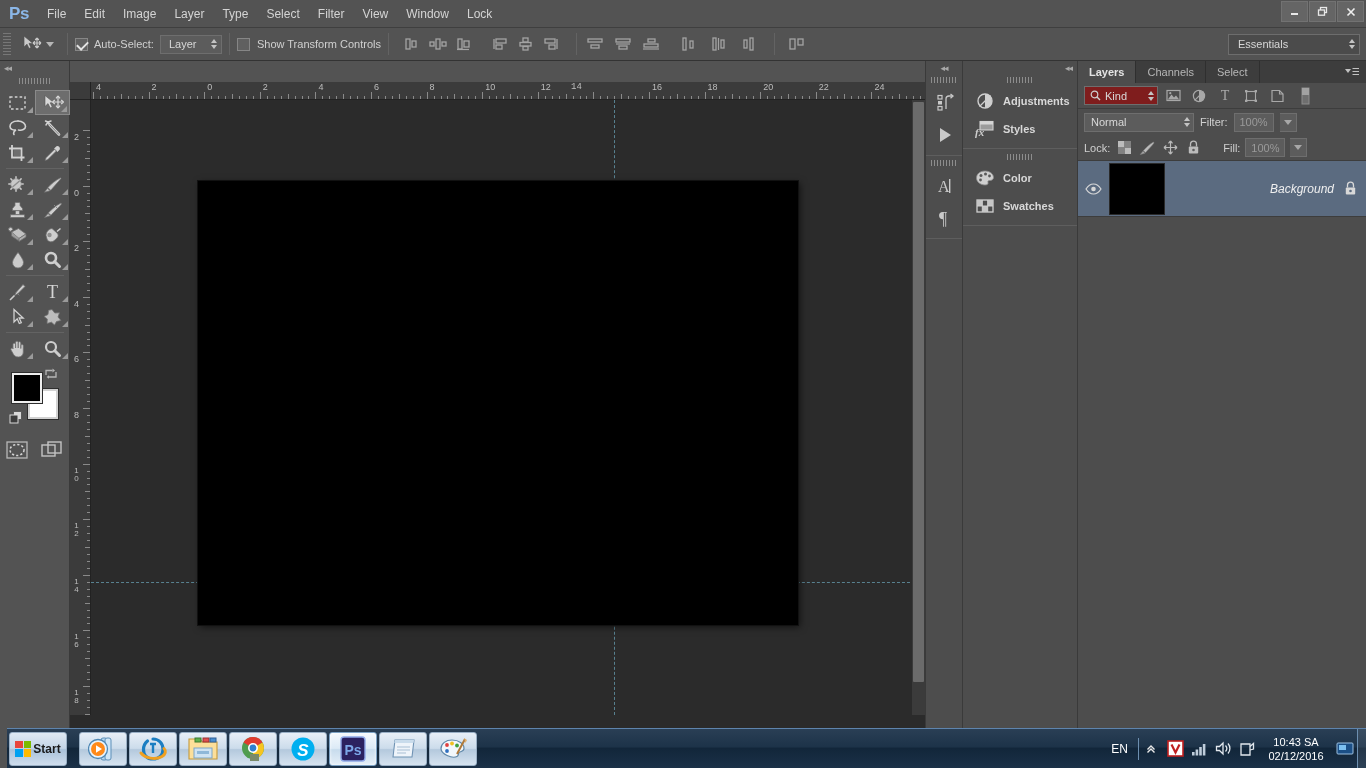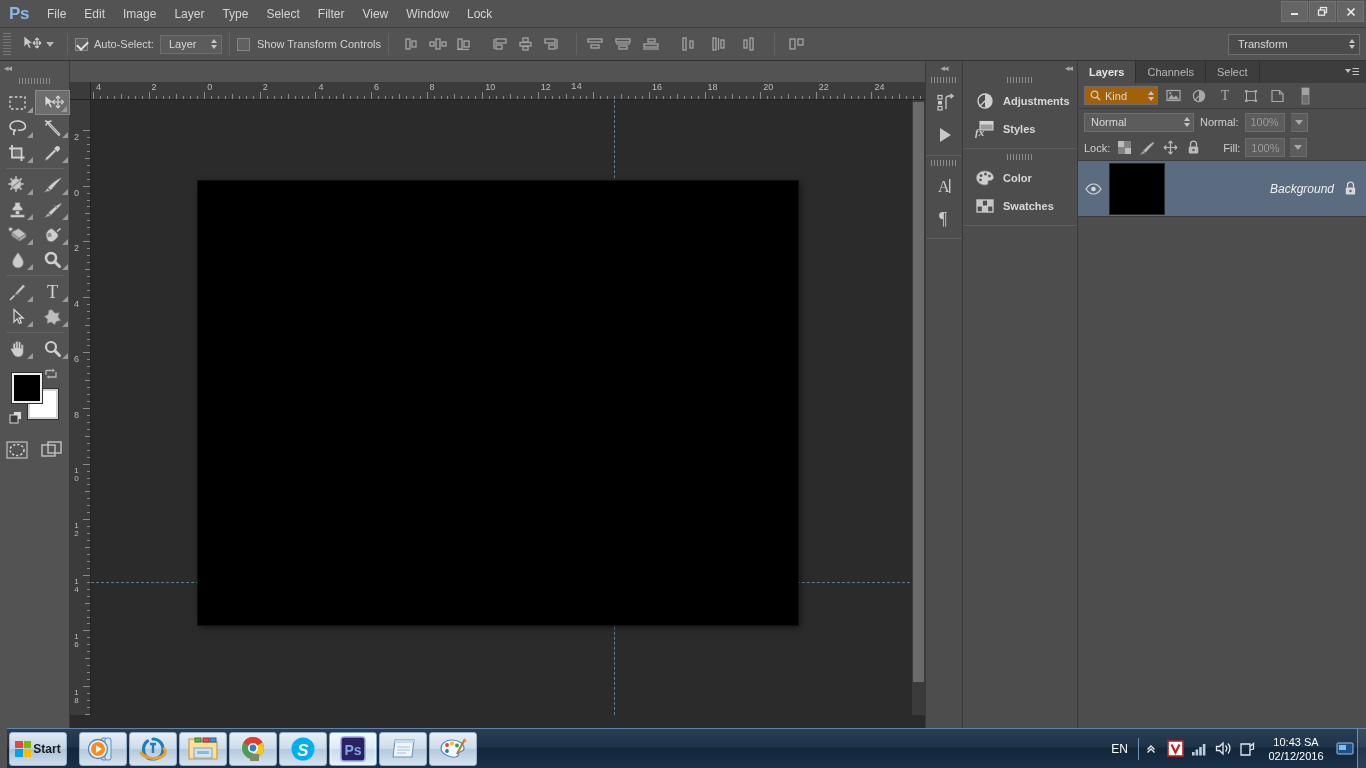--- a/index.html
+++ b/index.html
@@ -292,21 +292,21 @@
     height: 22px; padding: 0 11px; display:flex; align-items:center;
     color: #b6b6b6; font-size: 11px; border-right: 1px solid #2f2f2f;
   }
   .lp-tab.active { background: #4d4d4d; color: #e4e4e4; font-weight: bold; }
   .lp-menu { position: absolute; right: 6px; top: 6px; color: #c2c2c2; font-size: 10px; }
   .lp-filter {
     height: 26px; display: flex; align-items: center; gap: 4px; padding: 0 6px;
     border-bottom: 1px solid #3d3d3d;
   }
   .kindbox {
-    height: 19px; width: 74px; background: #a16207; border: 1px solid #6e6e6e;
+    height: 19px; width: 74px; background: #7f1d1d; border: 1px solid #6e6e6e;
     display: flex; align-items: center; padding: 0 3px 0 5px; gap: 12px;
     color: #d8d8d8; font-size: 11px; justify-content: space-between;
   }
   .filt-ico { width: 22px; height: 20px; display:flex; align-items:center; justify-content:center; opacity:.7; }
   .lp-blend {
     height: 26px; display: flex; align-items: center; gap: 6px; padding: 0 8px 0 6px;
   }
   .blendbox {
     height: 19px; width: 110px; background: #5c5c5c; border: 1px solid #6e6e6e;
     display:flex; align-items:center; padding: 0 3px 0 6px; justify-content: space-between;
@@ -566,21 +566,21 @@
     <div class="vsep" style="margin-left:14px;"></div>
 
     <span class="align-btn" style="margin-left:4px;">
       <svg width="18" height="14" viewBox="0 0 18 14">
           <rect x="2" y="2" width="5" height="10" fill="none" stroke="#c3c3c3" stroke-width="1.3"></rect>
           <rect x="10" y="2" width="5" height="6" fill="none" stroke="#c3c3c3" stroke-width="1.3"></rect>
         </svg>
     </span>
 
     <div class="essentials">
-      <span>Transform</span>
+      <span>Essentials</span>
       <span class="stepper">
           <i class="up"></i>
           <i class="dn"></i>
         </span>
     </div>
   </div>
 
   <div class="toolbar">
     <div class="tb-head">
       <span class="collapse-arrows">◂◂</span>
@@ -1206,21 +1206,21 @@
     </div>
 
     <div class="lp-blend">
       <div class="blendbox">
         <span>Normal</span>
         <span class="stepper">
             <i class="up"></i>
             <i class="dn"></i>
           </span>
       </div>
-      <span class="opt-label">Normal:</span>
+      <span class="opt-label">Filter:</span>
       <span class="numfield">100%</span>
       <span class="numdrop">
         <span class="caret-dn" style="border-top-color:#a8a8a8;"></span>
       </span>
     </div>
 
     <div class="lp-lock">
       <span class="opt-label">Lock:</span>
       <span class="lock-ico">
         <svg width="13" height="13" viewBox="0 0 13 13">

